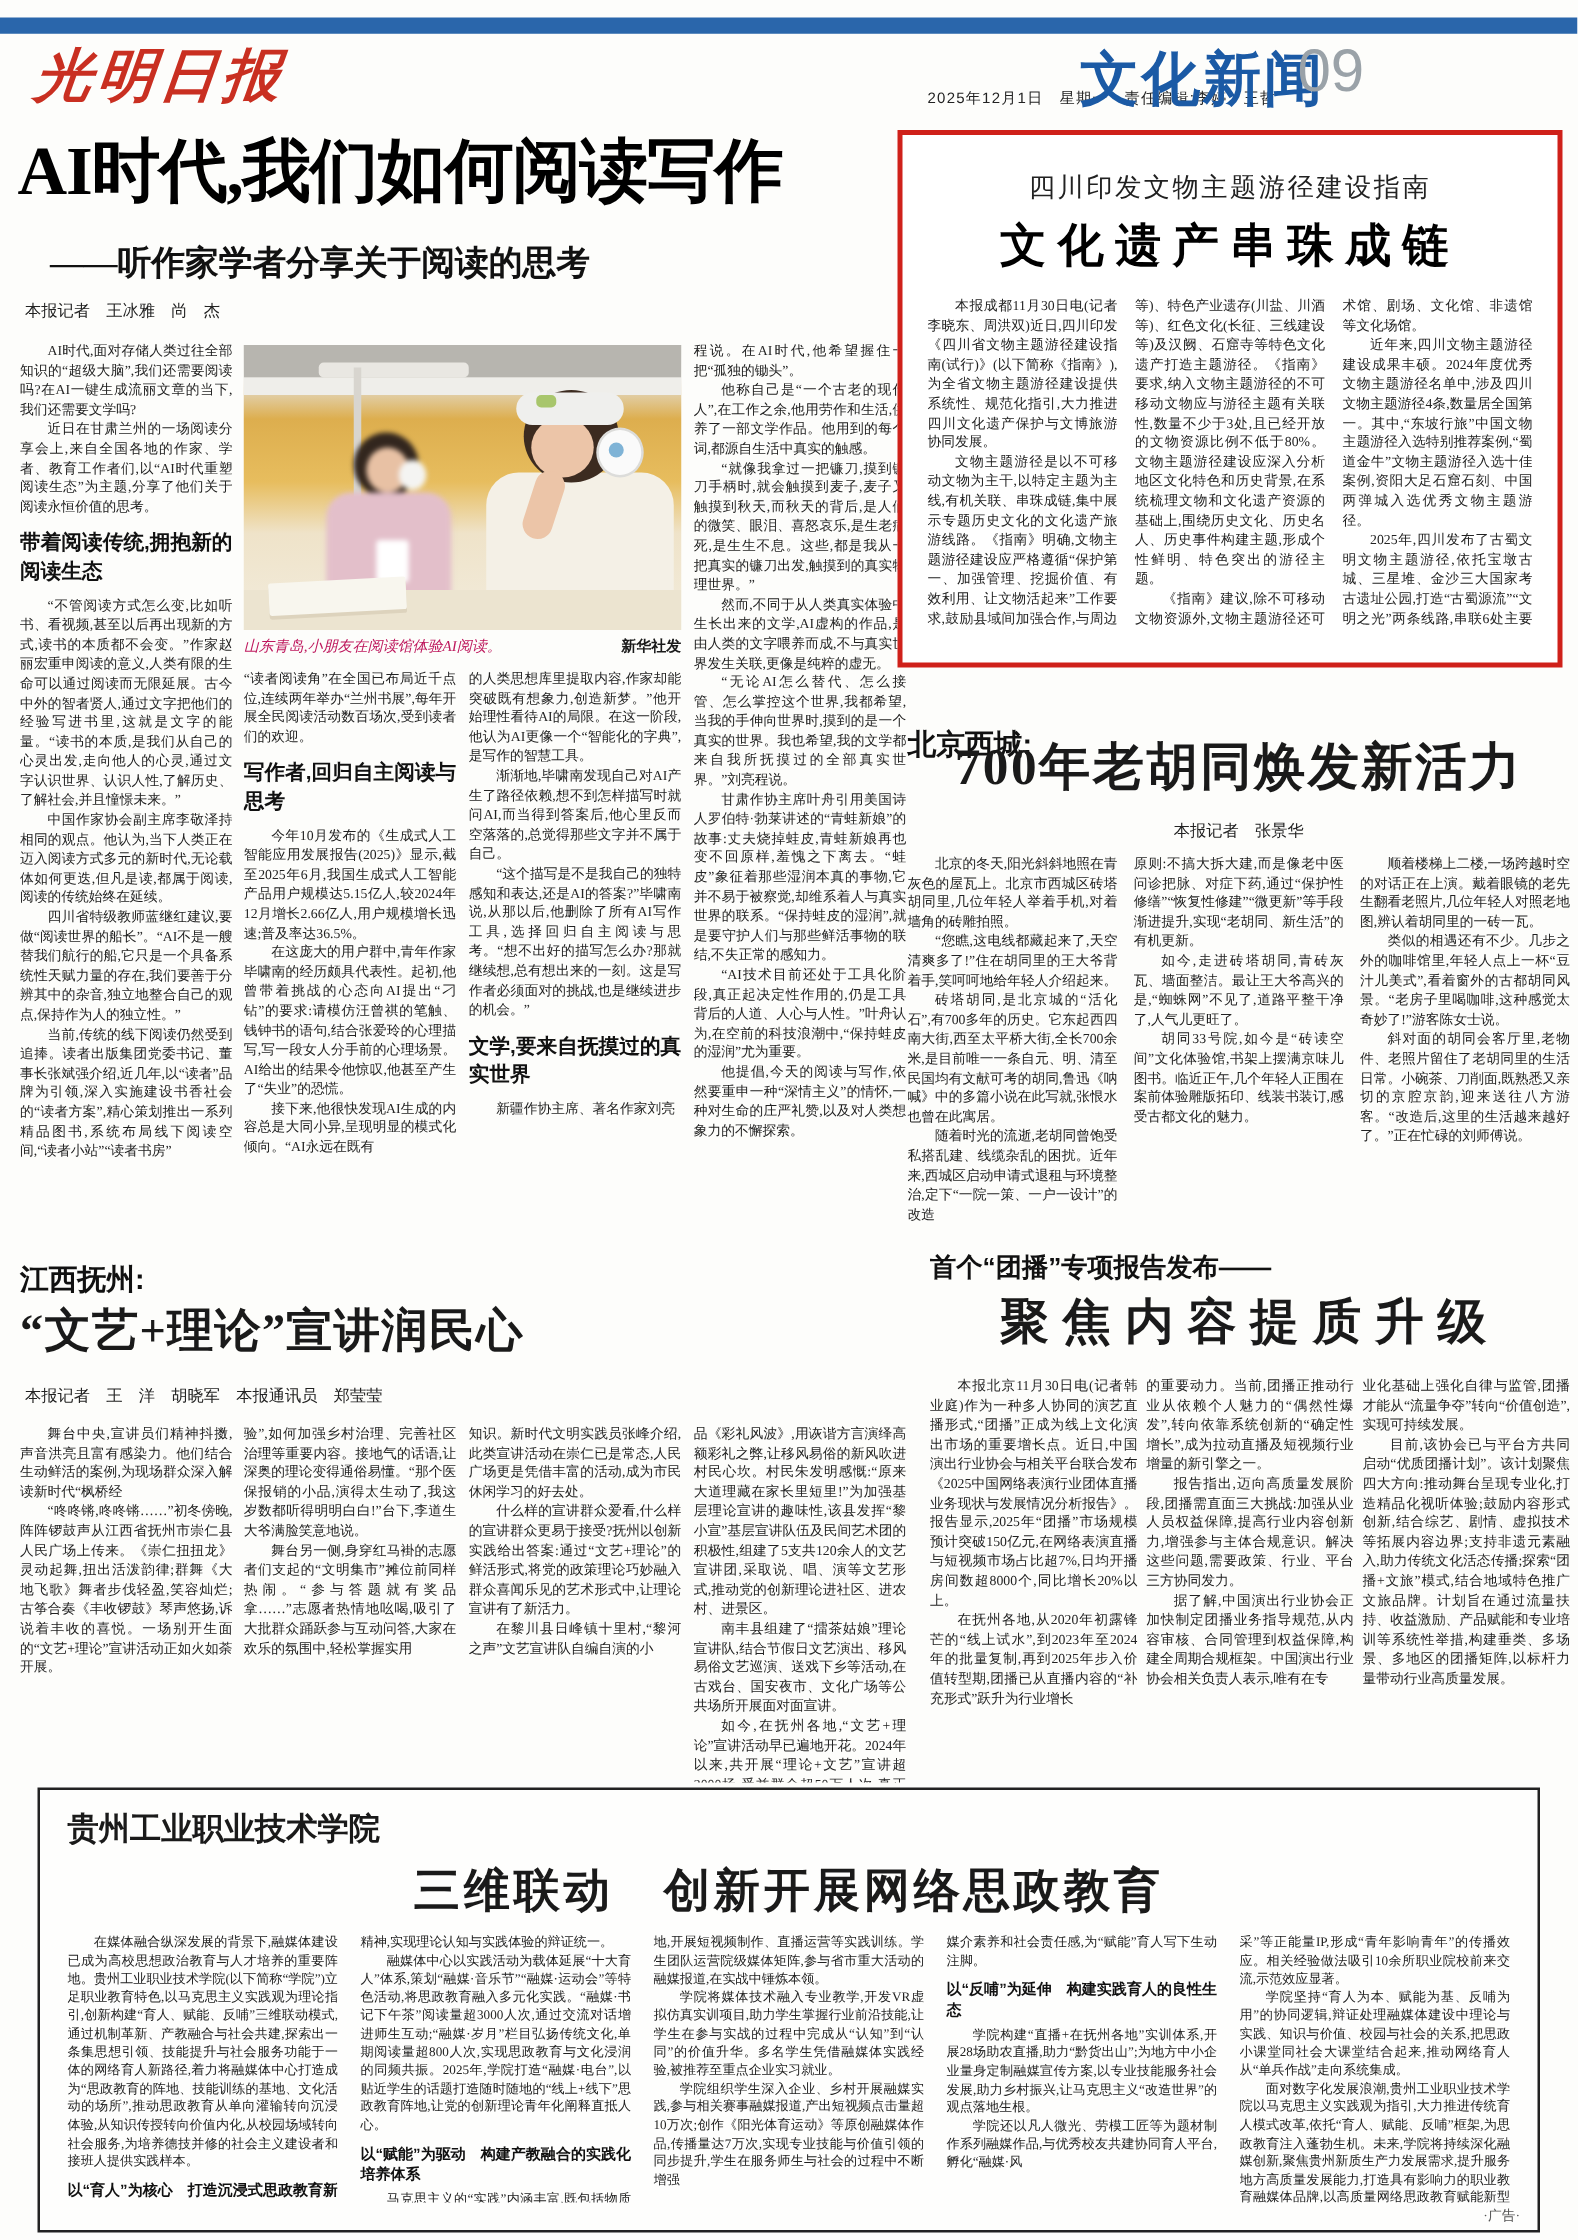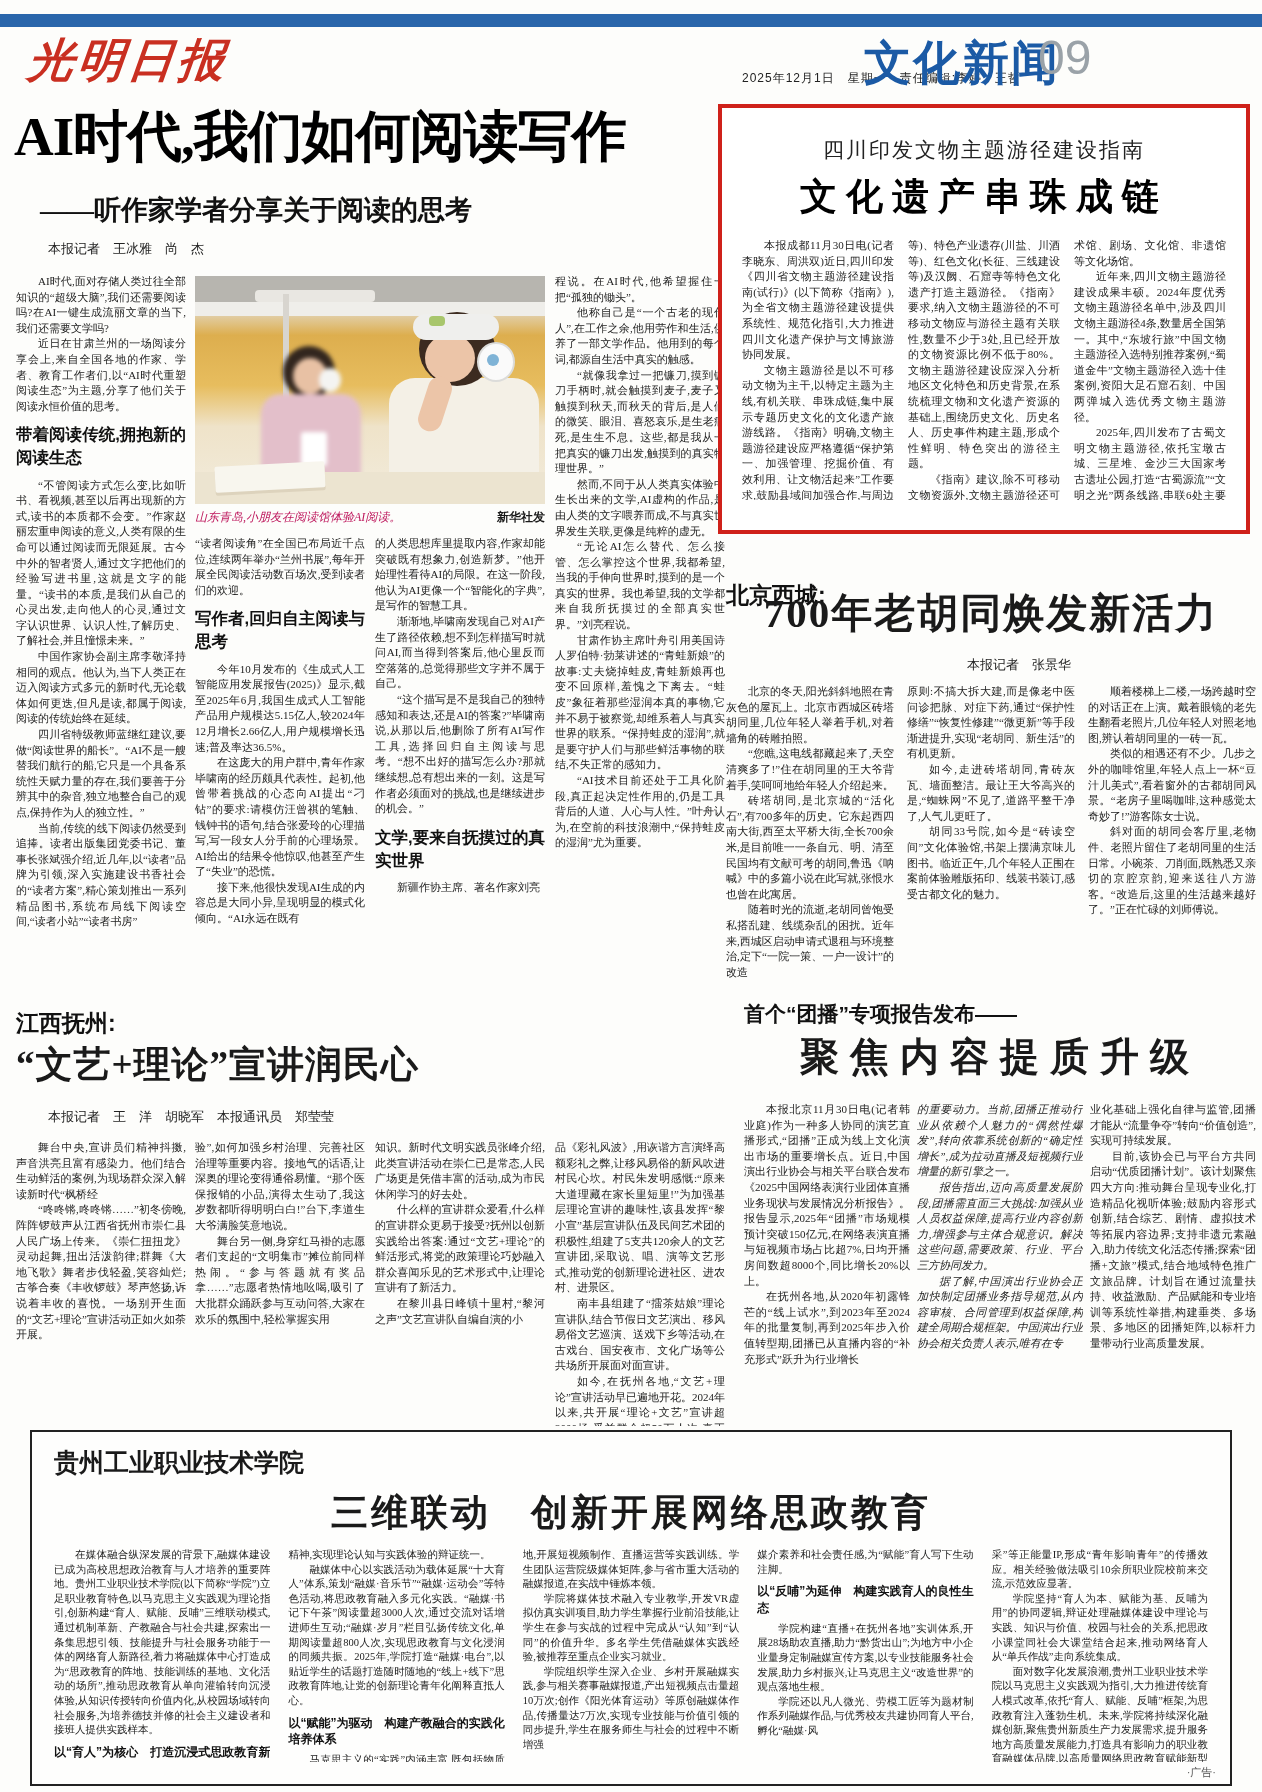--- a/index.html
+++ b/index.html
@@ -14,21 +14,21 @@
   .section-title{left:864px;top:32px;font-size:47px;font-weight:900;color:#1b5aa5;
         font-family:"Liberation Sans",sans-serif;letter-spacing:2px;}
   .page-num{left:1038px;top:30px;font-size:48px;color:#9aa2a8;font-family:"Liberation Sans",sans-serif;}
   
   .col{overflow:hidden;font-size:11px;line-height:15.6px;text-align:justify;color:#222;}
   .col p{margin:0;text-indent:2em;}
   .col p.cont{text-indent:0;}
   .col .subhead{font-family:"Liberation Sans",sans-serif;font-weight:bold;font-size:16.5px;
         line-height:1.4;margin:9px 0 8px 0;color:#111;text-indent:0;}
   .kicker{font-family:"Liberation Sans",sans-serif;font-weight:bold;color:#111;}
-  .byline{font-size:13px;color:#222;margin-left:28px;}
+  .byline{font-size:13px;color:#222;}
   
   .ai-headline{left:14px;top:108px;width:640px;font-size:55px;font-weight:900;line-height:1.05;
         color:#000;letter-spacing:-1px;}
   .ai-sub{left:40px;top:192px;font-size:27px;font-weight:600;color:#111;}
   .ai-byline{left:20px;top:240px;}
   
   .photo{left:195px;top:276px;width:350px;height:228px;overflow:hidden;
          background:linear-gradient(180deg,#c6c4be 0%,#e4e1da 12%,#ddae4e 26%,#e7bd5e 48%,#efe3c9 66%,#f2ecdd 100%);}
   .ph-shelf{position:absolute;left:0;top:0;width:100%;height:26px;background:#b7b5af;}
   .ph-shelf2{position:absolute;left:0;top:26px;width:100%;height:14px;background:#efeeea;}
@@ -117,20 +117,21 @@
     <p>新疆作协主席、著名作家刘亮</p>
   </div>
 <div class="abs col" style="left:555px;top:274px;width:170px;height:732px;">
     <p class="cont">程说。在AI时代,他希望握住一把“孤独的锄头”。</p>
     <p>他称自己是“一个古老的现代人”,在工作之余,他用劳作和生活,供养了一部文学作品。他用到的每个词,都源自生活中真实的触感。</p>
     <p>“就像我拿过一把镰刀,摸到镰刀手柄时,就会触摸到麦子,麦子又触摸到秋天,而秋天的背后,是人们的微笑、眼泪、喜怒哀乐,是生老病死,是生生不息。这些,都是我从一把真实的镰刀出发,触摸到的真实物理世界。”</p>
     <p>然而,不同于从人类真实体验中生长出来的文学,AI虚构的作品,是由人类的文字喂养而成,不与真实世界发生关联,更像是纯粹的虚无。</p>
     <p>“无论AI怎么替代、怎么接管、怎么掌控这个世界,我都希望,当我的手伸向世界时,摸到的是一个真实的世界。我也希望,我的文学都来自我所抚摸过的全部真实世界。”刘亮程说。</p>
     <p>甘肃作协主席叶舟引用美国诗人罗伯特·勃莱讲述的“青蛙新娘”的故事:丈夫烧掉蛙皮,青蛙新娘再也变不回原样,羞愧之下离去。“蛙皮”象征着那些湿润本真的事物,它并不易于被察觉,却维系着人与真实世界的联系。“保持蛙皮的湿润”,就是要守护人们与那些鲜活事物的联结,不失正常的感知力。</p>
     <p>“AI技术目前还处于工具化阶段,真正起决定性作用的,仍是工具背后的人道、人心与人性。”叶舟认为,在空前的科技浪潮中,“保持蛙皮的湿润”尤为重要。</p>
+    <p>他提倡,今天的阅读与写作,依然要重申一种“深情主义”的情怀,一种对生命的庄严礼赞,以及对人类想象力的不懈探索。</p>
   </div>
 
 <div class="abs photo">
   <div class="ph-shelf"></div>
   <div class="ph-shelf2"></div>
   <div class="ph-lamp-arm"></div>
   <div class="ph-lamp-pole"></div>
   <div class="ph-child-l">
     <div class="ph-head-l"></div>
     <div class="ph-face-l"></div>
@@ -195,21 +196,21 @@
     <p>类似的相遇还有不少。几步之外的咖啡馆里,年轻人点上一杯“豆汁儿美式”,看着窗外的古都胡同风景。“老房子里喝咖啡,这种感觉太奇妙了!”游客陈女士说。</p>
     <p>斜对面的胡同会客厅里,老物件、老照片留住了老胡同里的生活日常。小碗茶、刀削面,既熟悉又亲切的京腔京韵,迎来送往八方游客。“改造后,这里的生活越来越好了。”正在忙碌的刘师傅说。</p>
   </div>
 
 <div class="abs kicker tb-kicker">首个“团播”专项报告发布——</div>
 <div class="abs tb-headline">聚焦内容提质升级</div>
 <div class="abs col" style="left:744px;top:1102px;width:166px;height:324px;">
     <p>本报北京11月30日电(记者韩业庭)作为一种多人协同的演艺直播形式,“团播”正成为线上文化演出市场的重要增长点。近日,中国演出行业协会与相关平台联合发布《2025中国网络表演行业团体直播业务现状与发展情况分析报告》。报告显示,2025年“团播”市场规模预计突破150亿元,在网络表演直播与短视频市场占比超7%,日均开播房间数超8000个,同比增长20%以上。</p>
     <p>在抚州各地,从2020年初露锋芒的“线上试水”,到2023年至2024年的批量复制,再到2025年步入价值转型期,团播已从直播内容的“补充形式”跃升为行业增长</p>
   </div>
-<div class="abs col" style="left:917px;top:1102px;width:166px;height:324px;font-style:italic;">
+<div class="abs col" style="left:917px;top:1102px;width:166px;height:324px;">
     <p class="cont">的重要动力。当前,团播正推动行业从依赖个人魅力的“偶然性爆发”,转向依靠系统创新的“确定性增长”,成为拉动直播及短视频行业增量的新引擎之一。</p>
     <p>报告指出,迈向高质量发展阶段,团播需直面三大挑战:加强从业人员权益保障,提高行业内容创新力,增强参与主体合规意识。解决这些问题,需要政策、行业、平台三方协同发力。</p>
     <p>据了解,中国演出行业协会正加快制定团播业务指导规范,从内容审核、合同管理到权益保障,构建全周期合规框架。中国演出行业协会相关负责人表示,唯有在专</p>
   </div>
 <div class="abs col" style="left:1090px;top:1102px;width:166px;height:324px;">
     <p class="cont">业化基础上强化自律与监管,团播才能从“流量争夺”转向“价值创造”,实现可持续发展。</p>
     <p>目前,该协会已与平台方共同启动“优质团播计划”。该计划聚焦四大方向:推动舞台呈现专业化,打造精品化视听体验;鼓励内容形式创新,结合综艺、剧情、虚拟技术等拓展内容边界;支持非遗元素融入,助力传统文化活态传播;探索“团播+文旅”模式,结合地域特色推广文旅品牌。计划旨在通过流量扶持、收益激励、产品赋能和专业培训等系统性举措,构建垂类、多场景、多地区的团播矩阵,以标杆力量带动行业高质量发展。</p>
   </div>
 
 <div class="abs kicker fz-kicker">江西抚州:</div>

